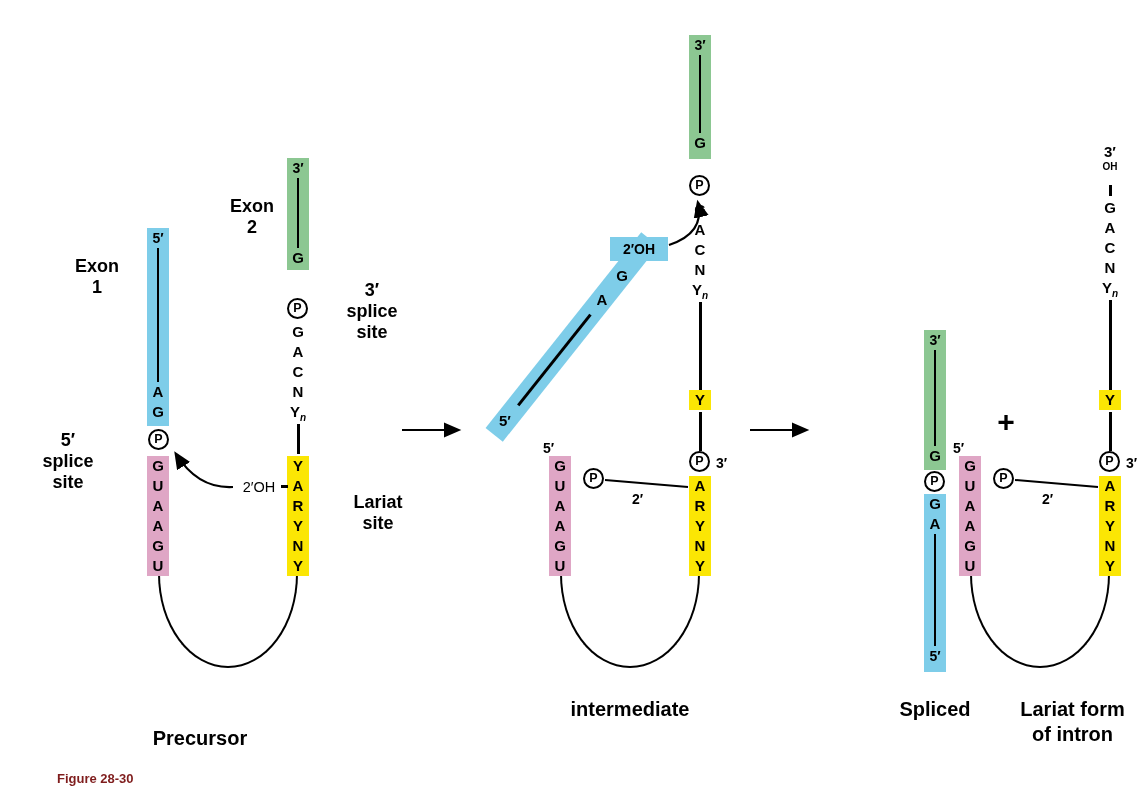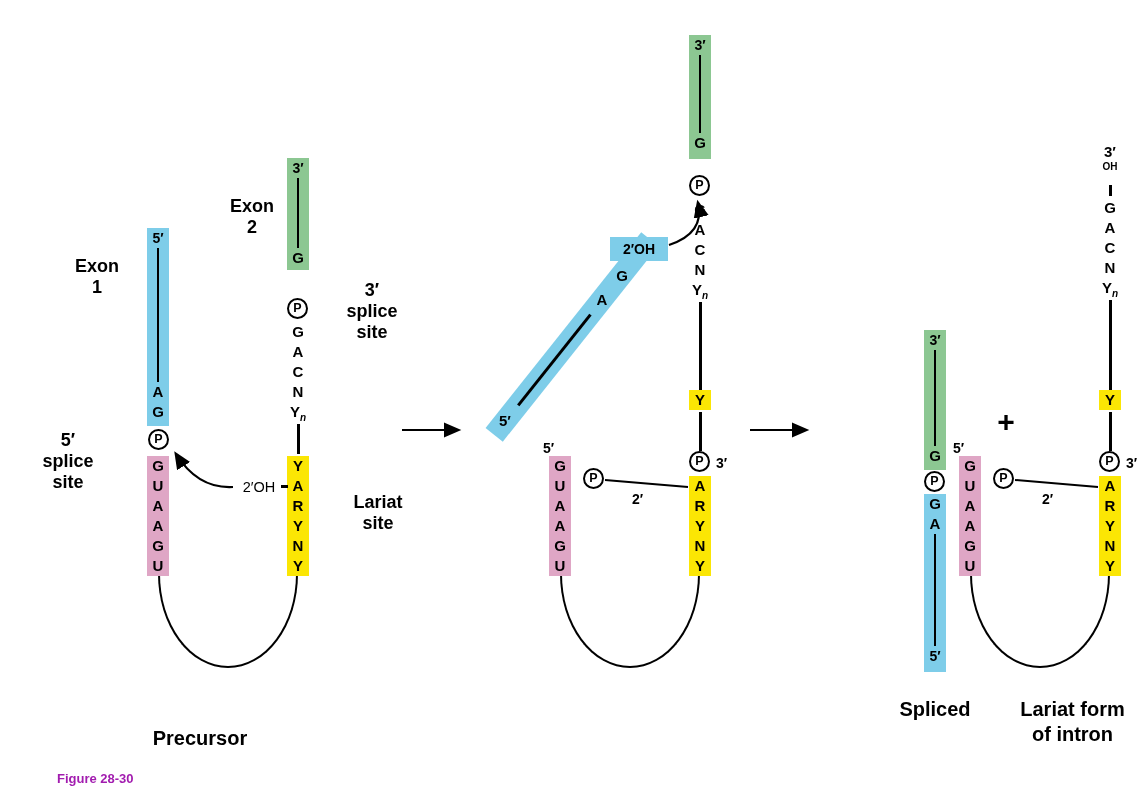--- a/index.html
+++ b/index.html
@@ -19,21 +19,21 @@
   .bg-green{background:var(--exon2,#8cc792)}
   .bg-pink{background:var(--intron-5seq,#dfa6c5)}
   .bg-yellow{background:var(--branch-site,#fbe604)}
   .pcircle{position:absolute;width:21px;height:21px;border:2px solid #000;border-radius:50%;
            background:#fff;text-align:center;line-height:17px;font-weight:700;font-size:12.5px}
   .loop{position:absolute;border:2.5px solid #000;border-top:none;
         border-radius:0 0 50% 50% / 0 0 100% 100%}
   .lab{position:absolute;font-weight:700;font-size:18px;line-height:21px;text-align:center}
   .stage{position:absolute;font-weight:700;font-size:20px;line-height:25px;text-align:center}
   sub{font-size:10px;font-style:italic;font-weight:700}
-  .caption{position:absolute;font-weight:700;font-size:13px;color:#a21caf}
+  .caption{position:absolute;font-weight:700;font-size:13px;color:#7f1d1d}
 </style>
 </head>
 <body>
 
 <div class="loop" style="left:158px;top:574px;width:140px;height:94px"></div>
 
 <div class="stack bg-blue" style="left:147px;top:228px;height:198px">
   <span class="lt prime">5′</span>
   <span class="vline" style="height:134px"></span>
   <span class="lt">A</span>
@@ -140,20 +140,21 @@
 
 <div class="abs bg-blue" style="left:561px;top:212px;width:22px;height:250px;transform:rotate(38.5deg)">
   <div class="vseg" style="left:10px;top:96px;height:116px"></div>
 </div>
 <div class="abs bg-blue" style="left:610px;top:237px;width:58px;height:24px;line-height:24px;text-align:center;font-weight:700;font-size:14px">2′OH</div>
 <div class="cell" style="left:611px;top:266px">G</div>
 <div class="cell" style="left:591px;top:290px">A</div>
 <div class="cell prime" style="left:494px;top:411px">5′</div>
 
 <div class="stage" style="left:535px;top:697px;width:190px">
+  <div>intermediate</div>
 </div>
 
 <div class="stack bg-green" style="left:924px;top:330px;height:140px">
   <span class="lt prime">3′</span>
   <span class="vline" style="height:96px"></span>
   <span class="lt">G</span>
 </div>
 <div class="pcircle" style="left:924px;top:471px">P</div>
 <div class="stack bg-blue" style="left:924px;top:494px;height:178px">
   <span class="lt">G</span>

